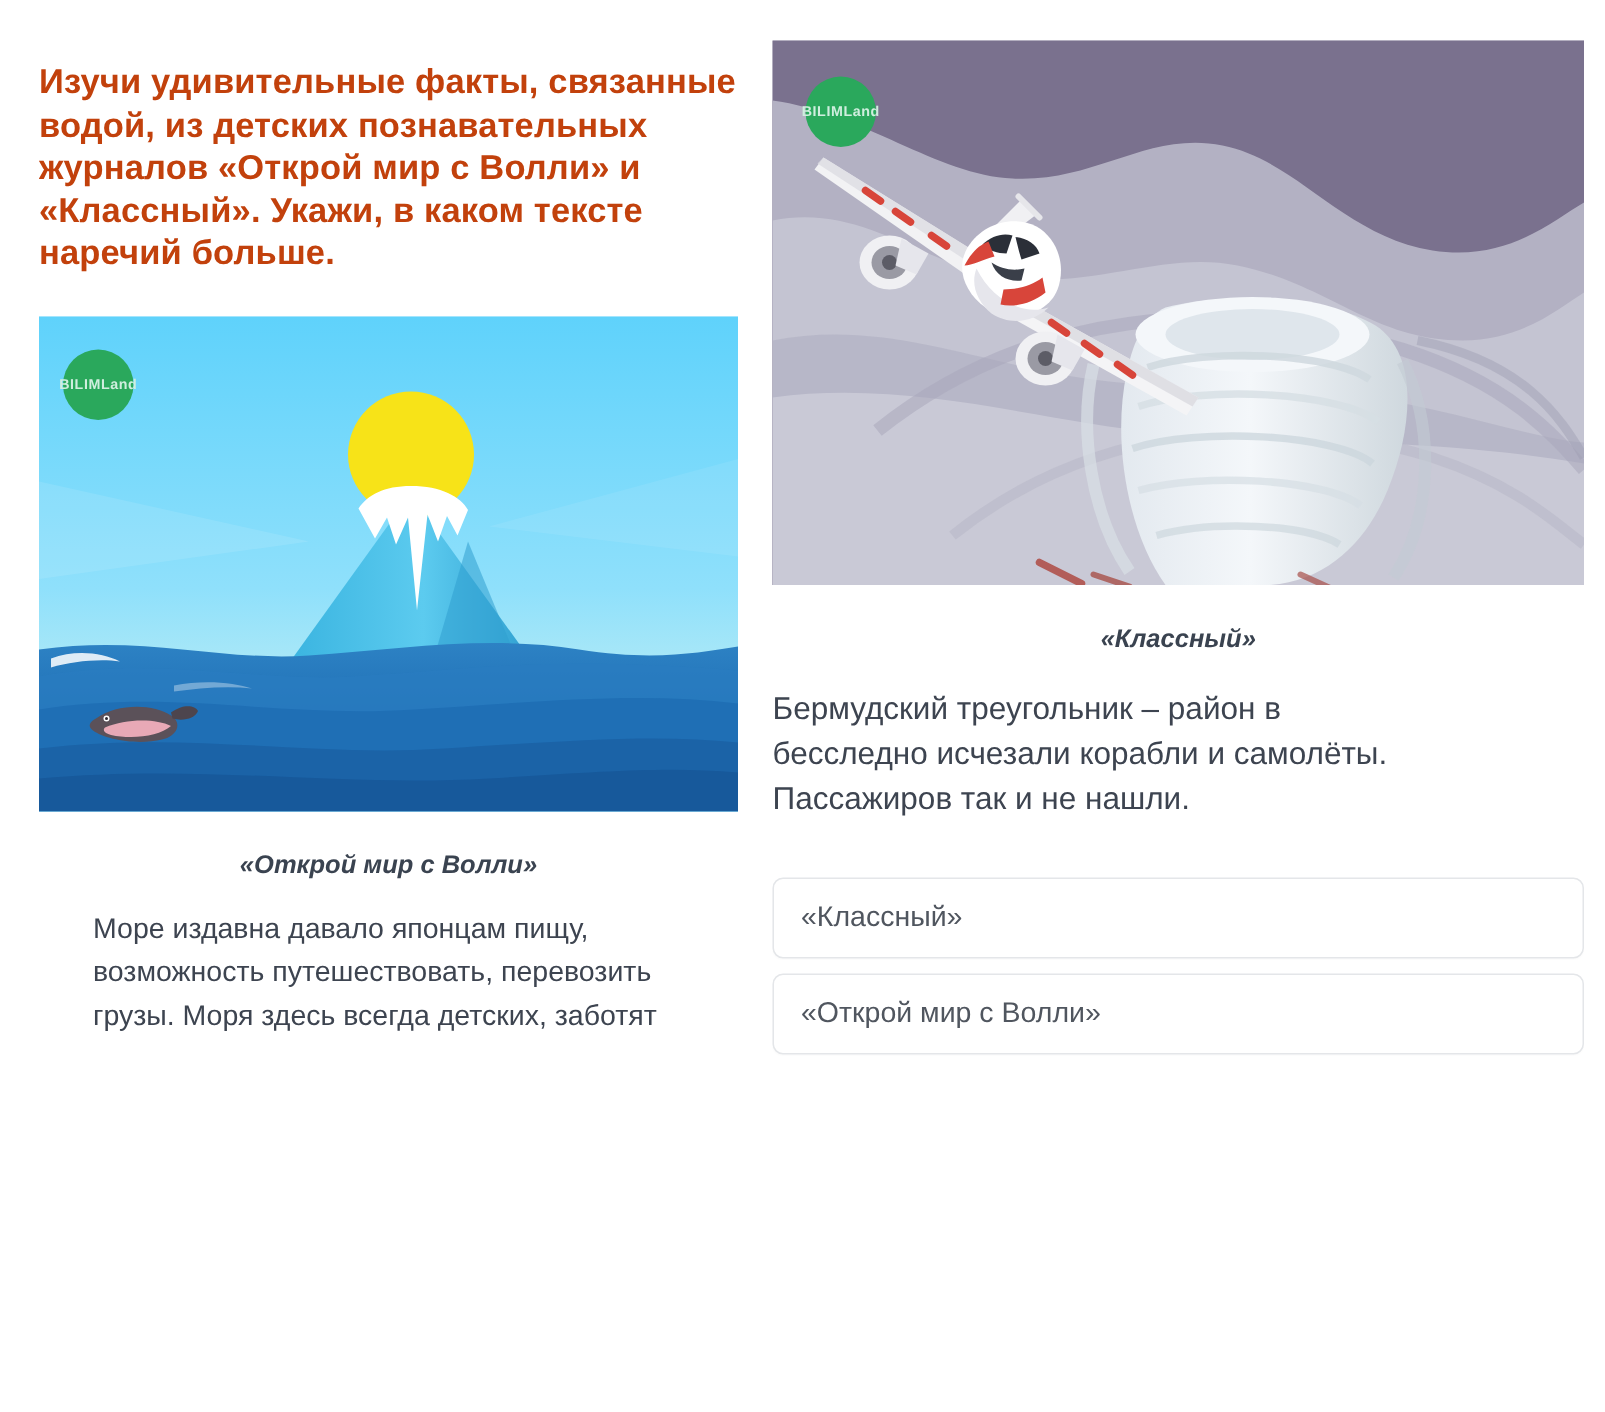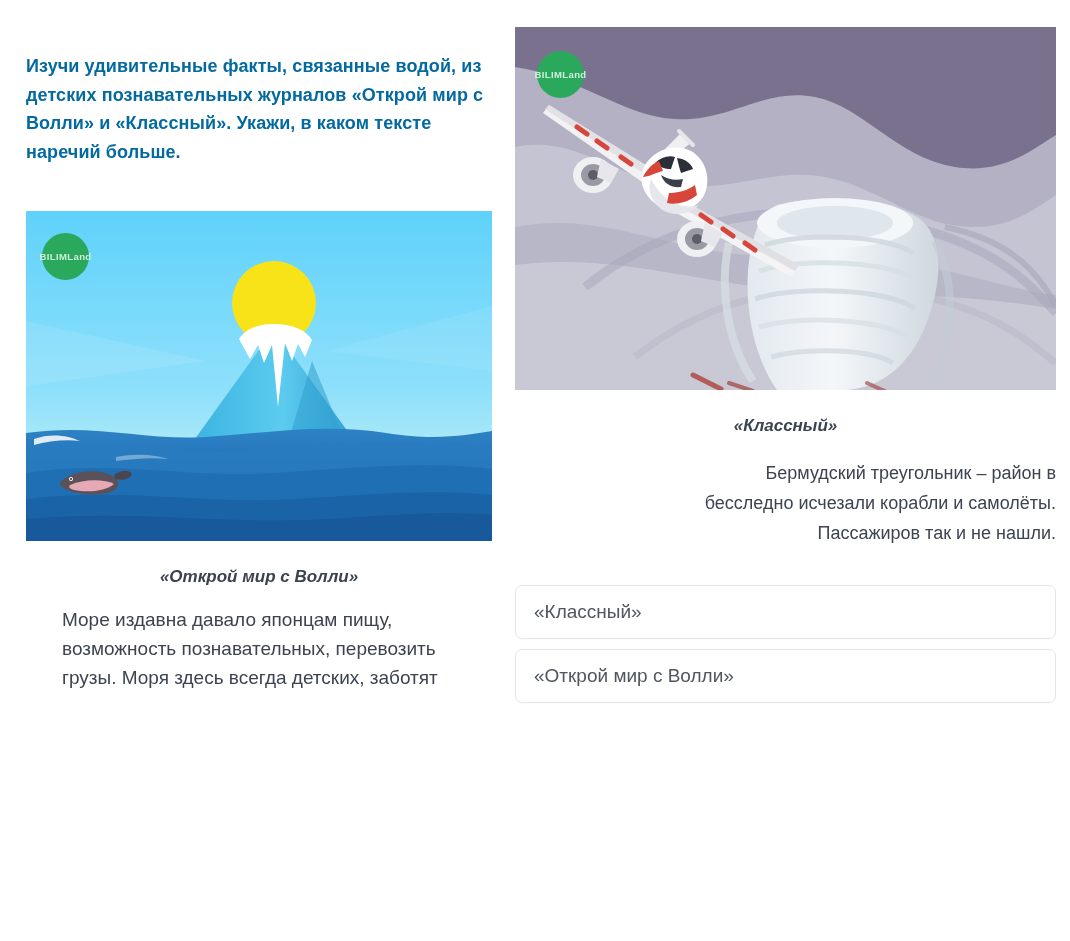--- a/index.html
+++ b/index.html
@@ -28,26 +28,26 @@
     left: 26px;
     top: 0;
     width: 466px;
     height: 941px;
     overflow: hidden;
   }
 
   .prompt {
     position: absolute;
     left: 0;
-    top: 52px;
+    top: 40px;
     width: 466px;
-    font-size: 18px;
+    font-size: 23px;
     line-height: 28.5px;
     font-weight: bold;
-    color: #0369a1;
+    color: #c2410c;
     letter-spacing: 0.1px;
   }
 
   .fig-left {
     position: absolute;
     left: 0;
     top: 211px;
     width: 466px;
     height: 330px;
     overflow: hidden;
@@ -106,24 +106,23 @@
     left: 0;
     top: 416px;
     width: 541px;
   }
 
   .body-right {
     position: absolute;
     left: 0;
     top: 458px;
     width: 541px;
-    font-size: 18px;
+    font-size: 21px;
     line-height: 30px;
     color: #3d4450;
-    text-align: right;
   }
   .body-right span { display: block; }
 
   .options {
     position: absolute;
     left: 0;
     top: 585px;
     width: 541px;
   }
   .option {
@@ -230,21 +229,21 @@
       <div class="logo logo-left">
         <span class="l1">BILIM</span>
         <span class="l2">Land</span>
       </div>
     </div>
 
     <div class="caption cap-left">«Открой мир с Волли»</div>
 
     <div class="body-left">
       <span>Море издавна давало японцам пищу,</span>
-      <span>возможность познавательных, перевозить</span>
+      <span>возможность путешествовать, перевозить</span>
       <span>грузы. Моря здесь всегда детских, заботят</span>
     </div>
   </div>
 
   <div class="col-right">
 
     <div class="fig-right">
       <svg width="541" height="363" viewBox="0 0 541 363">
         <defs>
           <linearGradient id="tornGrad" x1="0" y1="0" x2="1" y2="0">

